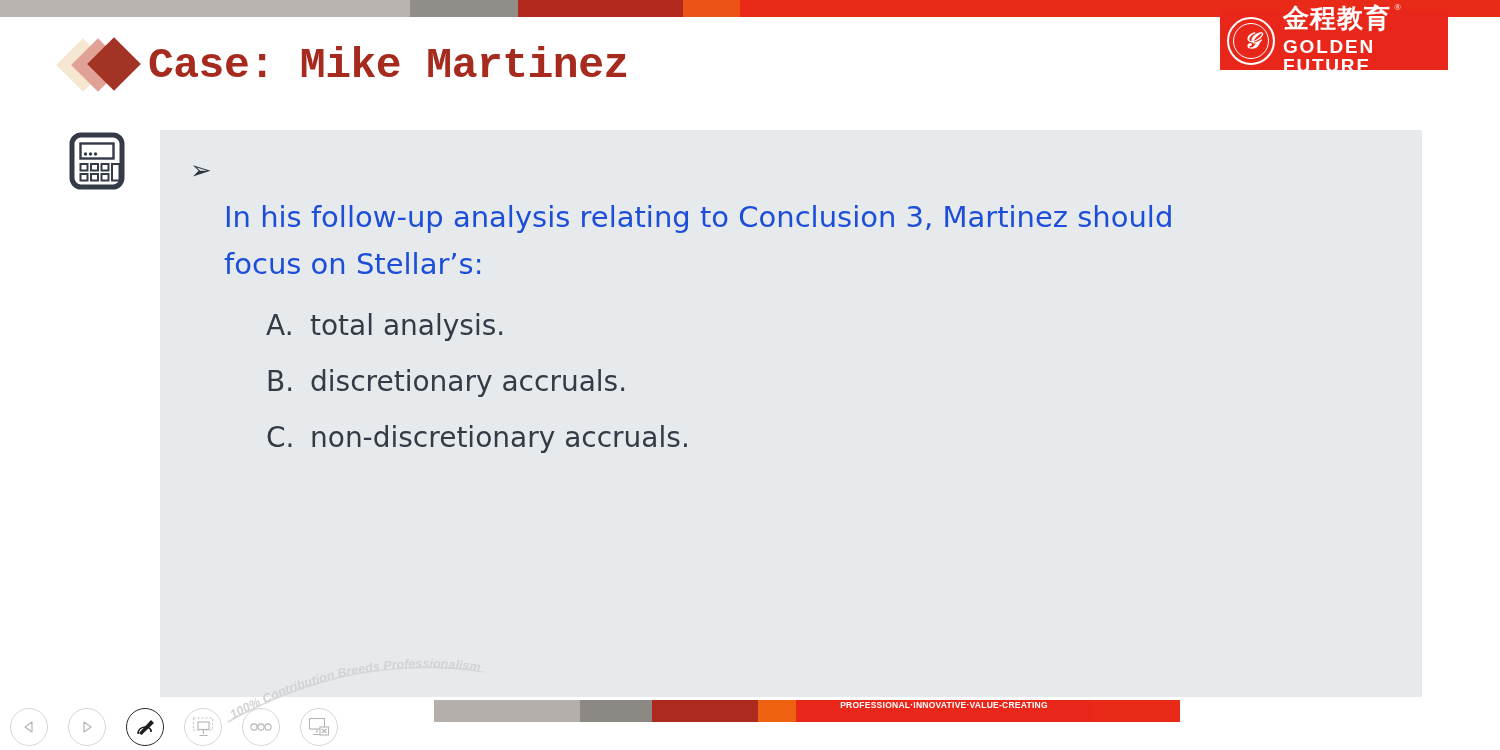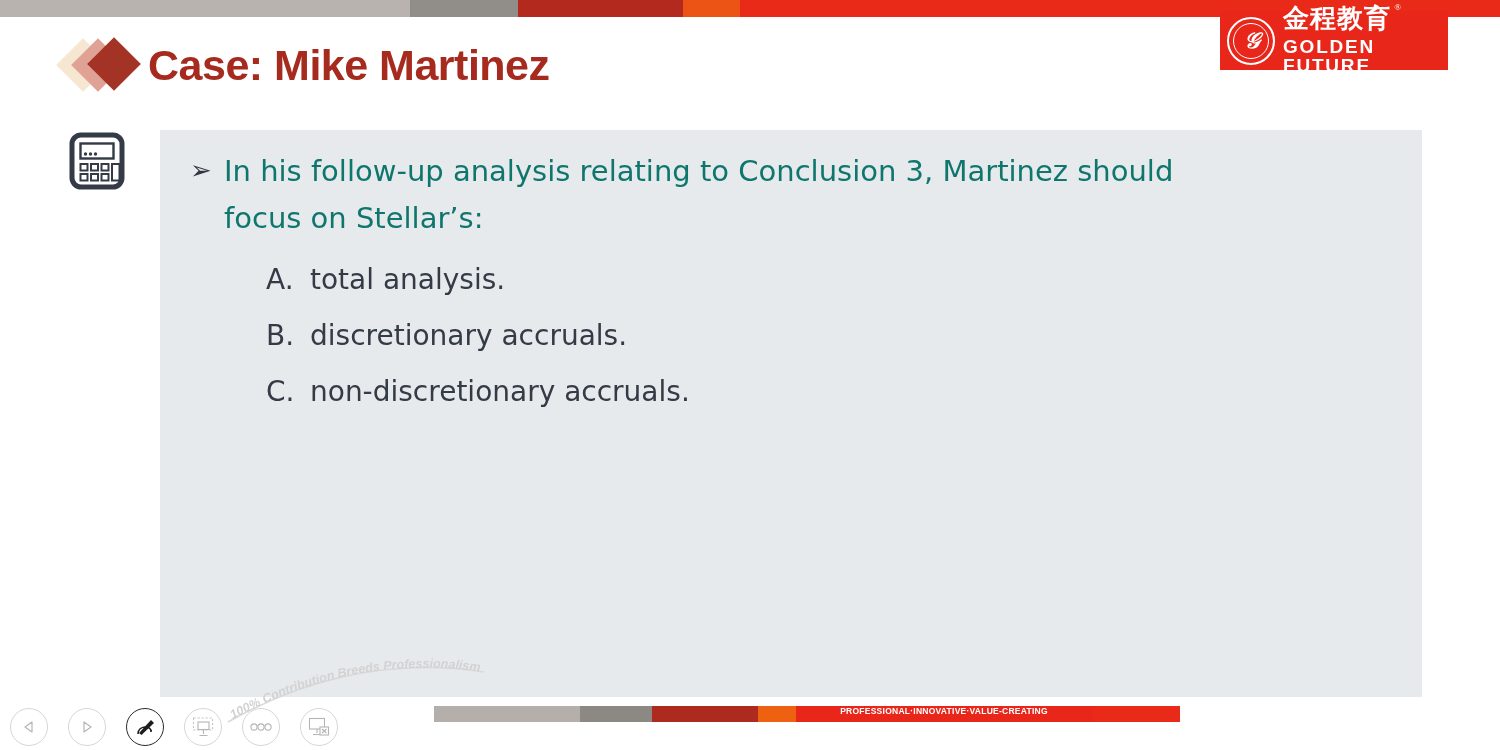--- a/index.html
+++ b/index.html
@@ -126,21 +126,21 @@
     position: absolute;
     display: block;
     width: 38px;
     height: 38px;
     transform: rotate(45deg);
   }
   .diamonds .d1 { left: 2px;  top: 13px; background: #f6e7d2; }
   .diamonds .d2 { left: 17px; top: 13px; background: #e0a294; }
   .diamonds .d3 { left: 33px; top: 12px; background: #a33425; }
   .slide-title {
-    font-family: Liberation Sans, sans-serif;
+    font-family: Liberation Mono, monospace;
     font-weight: bold;
     font-size: 43px;
     color: #a62b1e;
     letter-spacing: -0.5px;
     white-space: nowrap;
     margin-left: 2px;
   }
 
   
   .calc-icon {
@@ -171,27 +171,28 @@
     width: 46px;
     color: #2f3640;
     font-size: 26px;
     line-height: 44px;
     font-family: "DejaVu Sans", sans-serif;
     padding-left: 12px;
     box-sizing: border-box;
   }
   .q-text {
     flex: 1 1 auto;
-    color: #0f766e;
+    color: #1d4ed8;
     font-family: "DejaVu Sans", sans-serif;
     font-size: 29px;
     line-height: 47px;
     text-align: justify;
     text-justify: inter-word;
     padding-right: 8px;
+    margin-top: 46px;
   }
   .q-text .lastline { text-align: left; }
   .options {
     margin-top: 10px;
     padding-left: 88px;
   }
   .option {
     display: flex;
     align-items: baseline;
     color: #343a46;
@@ -237,21 +238,21 @@
   }
   .ctl.dark { border-color: #2a2a2a; }
   .ctl svg { display: block; }
 
   
   .bottombar {
     position: absolute;
     left: 434px;
     bottom: 28px;
     width: 746px;
-    height: 16px;
+    height: 22px;
     display: flex;
     align-items: stretch;
   }
   .bottombar .seg { height: 100%; }
   .bottombar .tagline {
     color: #ffffff;
     font-family: "Liberation Sans", sans-serif;
     font-size: 8.5px;
     font-weight: bold;
     letter-spacing: 0.25px;

